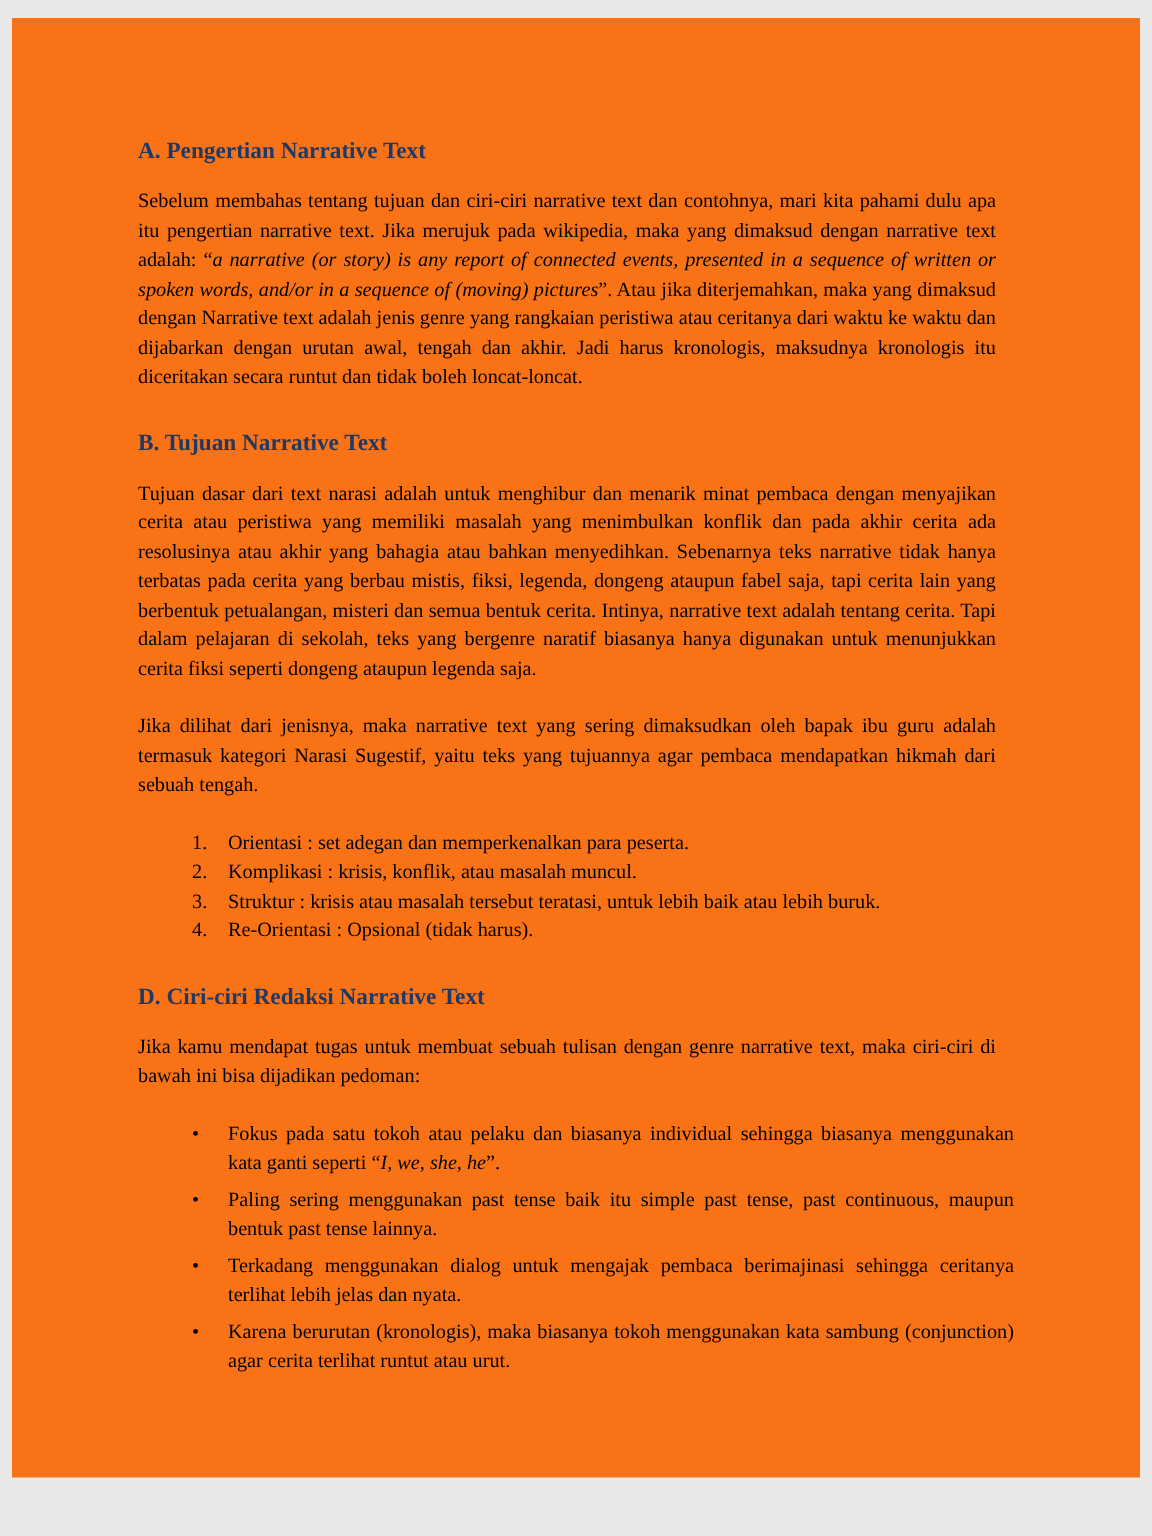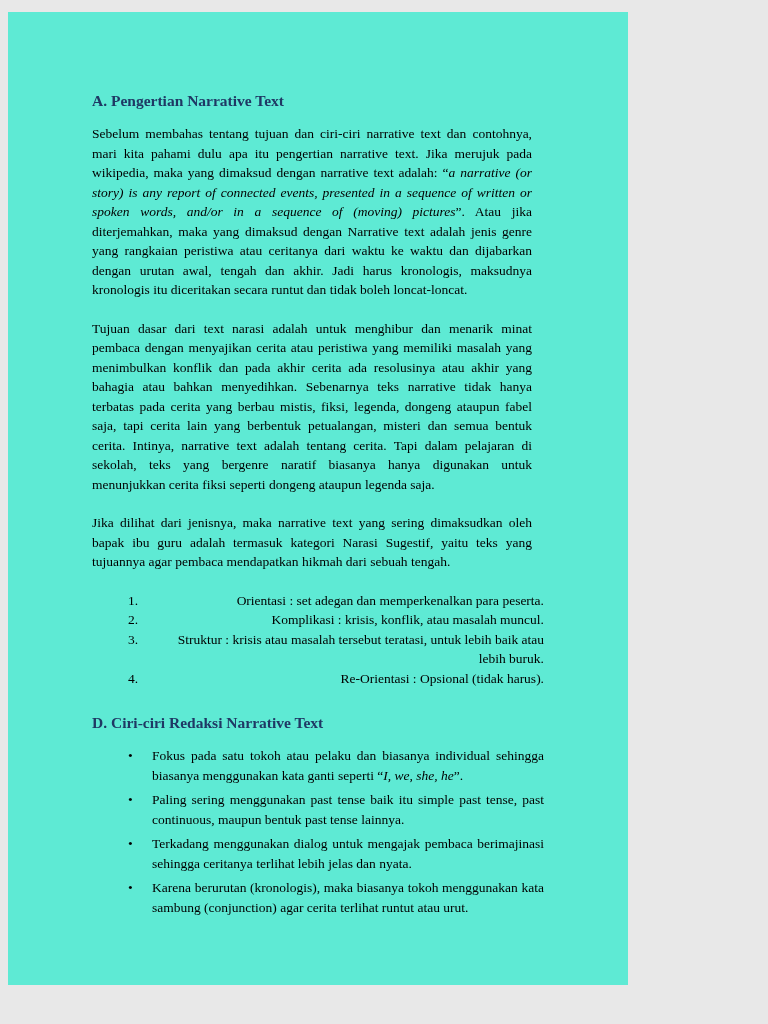--- a/index.html
+++ b/index.html
@@ -12,23 +12,23 @@
   .canvas {
     position: relative;
     width: 768px;
     height: 1024px;
     background: #e8e8e8;
   }
   .page {
     position: absolute;
     left: 8px;
     top: 12px;
-    width: 620px;
+    width: 752px;
     height: 973px;
-    background: #5eead4;
+    background: #f97316;
   }
   .content {
     padding: 80px 84px 0 84px;
     color: #000000;
     font-size: 13.5px;
     line-height: 19.5px;
     text-align: justify;
   }
   .heading {
     font-size: 15.5px;
@@ -38,38 +38,39 @@
     margin: 26px 0 14px 0;
     text-align: left;
     font-family: "Liberation Serif", "DejaVu Serif", serif;
   }
   .heading.first { margin-top: 0; }
   .para { margin: 0 12px 19px 0; }
   .italic { font-style: italic; }
   .num-list { margin: 0 0 0 36px; text-align: left; }
   .list-item { display: flex; }
   .marker { width: 24px; flex: 0 0 24px; }
-  .item-text { flex: 1; text-align: right; }
+  .item-text { flex: 1; text-align: left; }
   .bullet-list { margin: 14px 0 0 36px; }
   .bullet-item { display: flex; margin-bottom: 5px; }
   .bullet-marker { width: 24px; flex: 0 0 24px; }
   .bullet-text { flex: 1; text-align: justify; }
 </style>
 </head>
 <body>
 
 <div class="canvas">
   <div class="page">
     <div class="content">
 
       <h2 class="heading first">A. Pengertian Narrative Text</h2>
       <p class="para">
         <span>Sebelum membahas tentang tujuan dan ciri-ciri narrative text dan contohnya, mari kita pahami dulu apa itu pengertian narrative text. Jika merujuk pada wikipedia, maka yang dimaksud dengan narrative text adalah: “</span><span class="italic">a narrative (or story) is any report of connected events, presented in a sequence of written or spoken words, and/or in a sequence of (moving) pictures</span><span>”. Atau jika diterjemahkan, maka yang dimaksud dengan Narrative text adalah jenis genre yang rangkaian peristiwa atau ceritanya dari waktu ke waktu dan dijabarkan dengan urutan awal, tengah dan akhir. Jadi harus kronologis, maksudnya kronologis itu diceritakan secara runtut dan tidak boleh loncat-loncat.</span>
       </p>
 
+      <h2 class="heading">B. Tujuan Narrative Text</h2>
       <p class="para">Tujuan dasar dari text narasi adalah untuk menghibur dan menarik minat pembaca dengan menyajikan cerita atau peristiwa yang memiliki masalah yang menimbulkan konflik dan pada akhir cerita ada resolusinya atau akhir yang bahagia atau bahkan menyedihkan. Sebenarnya teks narrative tidak hanya terbatas pada cerita yang berbau mistis, fiksi, legenda, dongeng ataupun fabel saja, tapi cerita lain yang berbentuk petualangan, misteri dan semua bentuk cerita. Intinya, narrative text adalah tentang cerita. Tapi dalam pelajaran di sekolah, teks yang bergenre naratif biasanya hanya digunakan untuk menunjukkan cerita fiksi seperti dongeng ataupun legenda saja.</p>
       <p class="para">Jika dilihat dari jenisnya, maka narrative text yang sering dimaksudkan oleh bapak ibu guru adalah termasuk kategori Narasi Sugestif, yaitu teks yang tujuannya agar pembaca mendapatkan hikmah dari sebuah tengah.</p>
 
       <div class="num-list">
         <div class="list-item">
           <span class="marker">1.</span>
           <span class="item-text">Orientasi : set adegan dan memperkenalkan para peserta.</span>
         </div>
         <div class="list-item">
           <span class="marker">2.</span>
@@ -79,20 +80,21 @@
           <span class="marker">3.</span>
           <span class="item-text">Struktur : krisis atau masalah tersebut teratasi, untuk lebih baik atau lebih buruk.</span>
         </div>
         <div class="list-item">
           <span class="marker">4.</span>
           <span class="item-text">Re-Orientasi : Opsional (tidak harus).</span>
         </div>
       </div>
 
       <h2 class="heading">D. Ciri-ciri Redaksi Narrative Text</h2>
+      <p class="para">Jika kamu mendapat tugas untuk membuat sebuah tulisan dengan genre narrative text, maka ciri-ciri di bawah ini bisa dijadikan pedoman:</p>
 
       <div class="bullet-list">
         <div class="bullet-item">
           <span class="bullet-marker">•</span>
           <span class="bullet-text">
             <span>Fokus pada satu tokoh atau pelaku dan biasanya individual sehingga biasanya menggunakan kata ganti seperti “</span><span class="italic">I, we, she, he</span><span>”.</span>
           </span>
         </div>
         <div class="bullet-item">
           <span class="bullet-marker">•</span>

